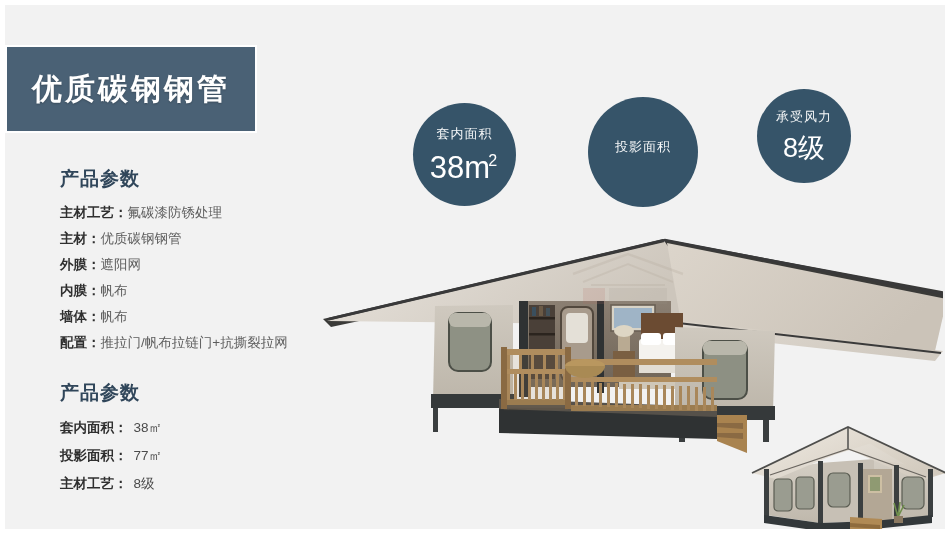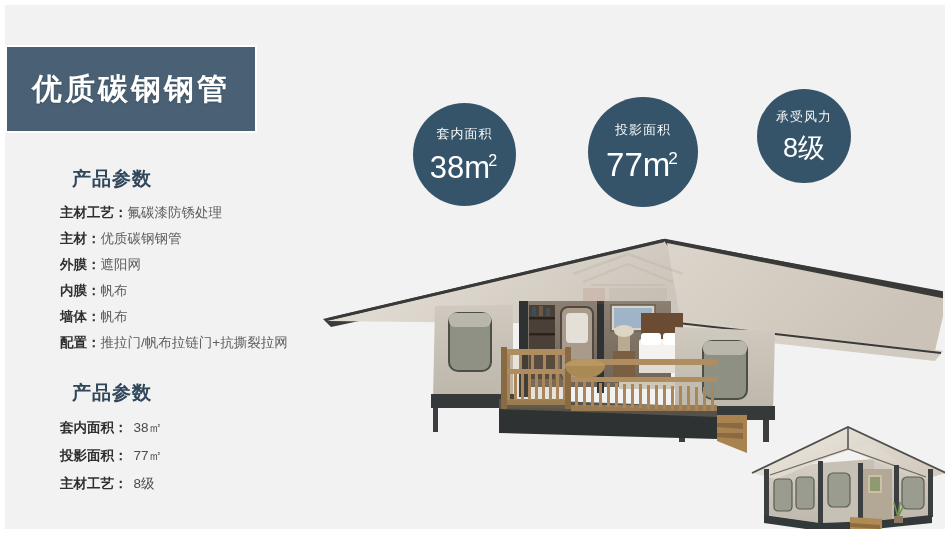--- a/index.html
+++ b/index.html
@@ -46,21 +46,21 @@
     position: absolute;
     left: 55px;
     top: 163px;
     width: 300px;
   }
   .section-heading {
     font-size: 19px;
     font-weight: bold;
     color: #30465a;
     letter-spacing: 1px;
-    margin: 0 0 10px 12px;
+    margin: 0 0 10px 0;
     line-height: 22px;
   }
   .param-list { margin: 0 0 0 0; }
   .param-row {
     font-size: 13.5px;
     line-height: 26px;
     color: #5a5a5a;
     white-space: nowrap;
   }
   .param-label {
@@ -201,21 +201,20 @@
     </div>
   </div>
 
   <div class="badge" id="badge-1">
     <span class="badge-label">套内面积</span>
     <span class="badge-value"><span>38</span><span>m</span><span class="unit-sup">2</span></span>
   </div>
 
   <div class="badge" id="badge-2">
     <span class="badge-label">投影面积</span>
-    <span class="badge-value"><span>77</span><span>m</span><span class="unit-sup">2</span></span>
   </div>
 
   <div class="badge" id="badge-3">
     <span class="badge-label">承受风力</span>
     <span class="badge-value"><span>8级</span><span></span><span class="unit-sup"></span></span>
   </div>
 
   <div class="hero-tent">
     <svg viewBox="0 0 620 262" xmlns="http://www.w3.org/2000/svg">
       <defs>

